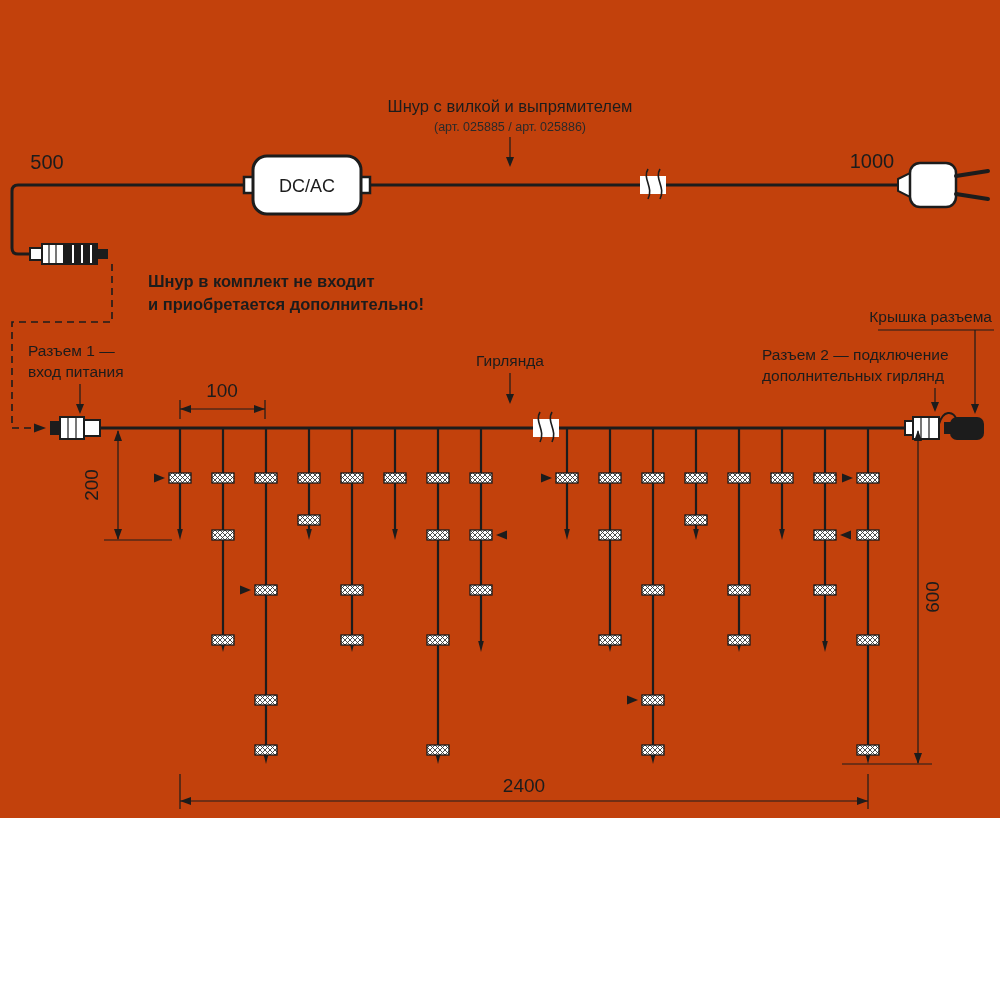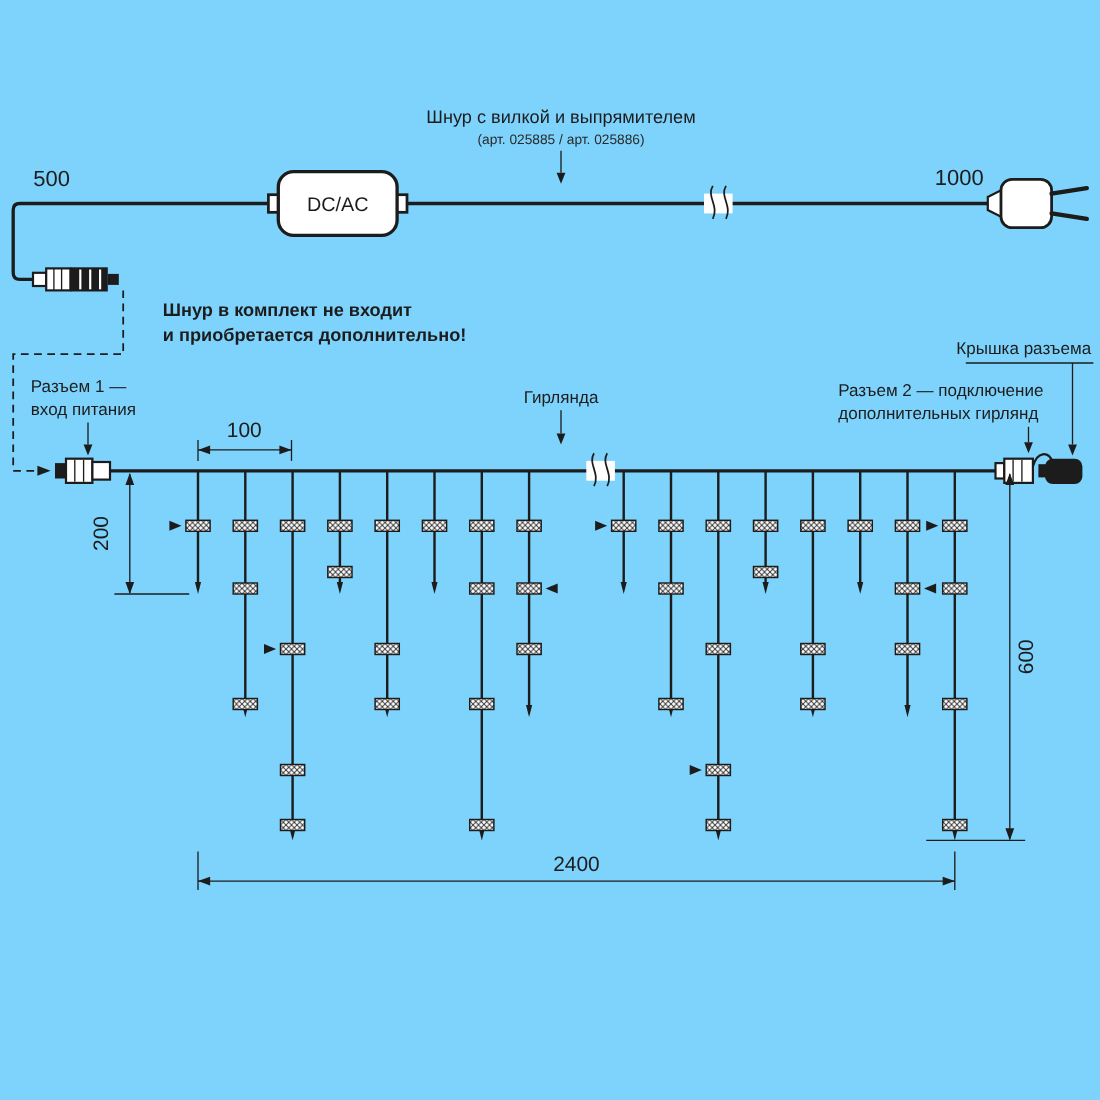--- a/index.html
+++ b/index.html
@@ -1,16 +1,16 @@
 <!DOCTYPE html>
 <html><head>
 <meta charset="utf-8">
 <style>
   html,body{margin:0;padding:0;background:#ffffff;}
-  .stage{width:1000px;height:1000px;position:relative;background:#7dd3fc;overflow:hidden;}
+  .stage{width:1000px;height:818px;position:relative;background:#c2410c;overflow:hidden;}
   svg{display:block;}
   text{font-family:"Liberation Sans", sans-serif; fill:#1c1c1c;}
   .t-title{font-size:16.5px;}
   .t-sub{font-size:12.5px; fill:#2a2a2a;}
   .t-label{font-size:15.5px;}
   .t-dim{font-size:19px;}
   .t-dim-l{font-size:20px;}
   .t-note{font-size:16.5px; font-weight:bold;}
   .t-box{font-size:18px;}
   .ln{stroke:#1c1c1c; fill:none;}

